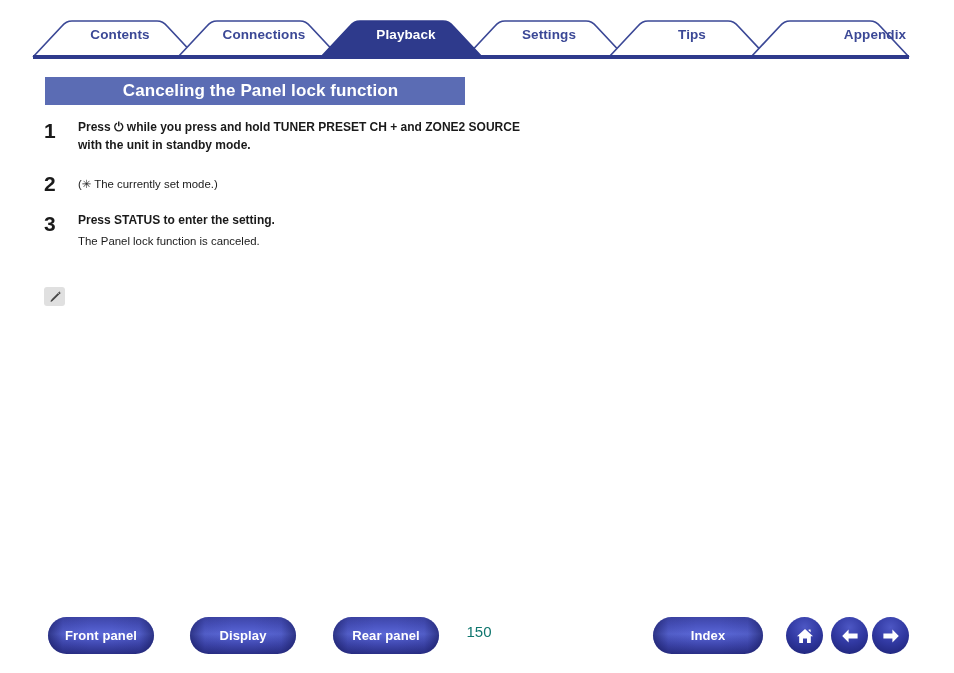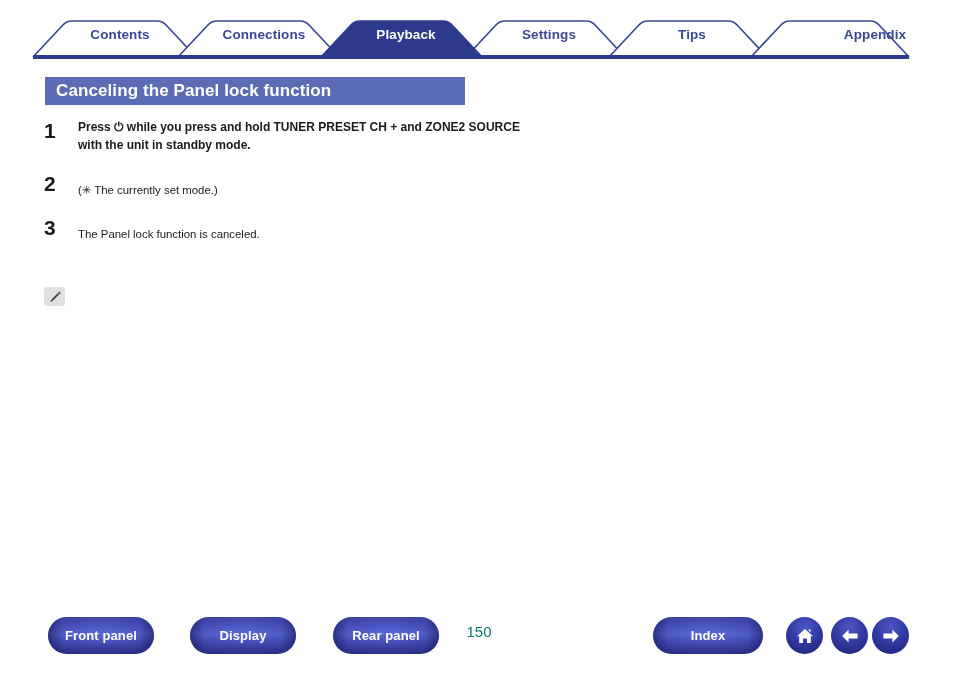--- a/index.html
+++ b/index.html
@@ -44,20 +44,21 @@
   
   .section-heading {
     position: absolute;
     left: 45px;
     top: 77px;
     width: 420px;
     height: 28px;
     background: #5b6cb4;
     display: flex;
     align-items: center;
+    justify-content: center;
   }
   .section-heading span {
     color: #ffffff;
     font-size: 17px;
     font-weight: bold;
     padding-left: 11px;
     letter-spacing: 0.1px;
   }
 
   
@@ -88,21 +89,21 @@
     font-size: 12px;
     font-weight: bold;
     color: #1a1a1a;
     line-height: 1.48;
     letter-spacing: 0.0px;
   }
   .step-sub {
     font-size: 11.4px;
     color: #1a1a1a;
     line-height: 1.5;
-    margin-top: 10px;
+    margin-top: 4px;
   }
 
   
   .note {
     position: absolute;
     left: 44px;
     top: 287px;
     width: 470px;
   }
   .note-icon {
@@ -248,20 +249,21 @@
   <div class="step">
     <div class="step-num">2</div>
     <div class="step-body">
       <div class="step-sub">(✳ The currently set mode.)</div>
     </div>
   </div>
 
   <div class="step">
     <div class="step-num">3</div>
     <div class="step-body">
+      <div class="step-title">Press STATUS to enter the setting.</div>
       <div class="step-sub">The Panel lock function is canceled.</div>
     </div>
   </div>
 
 </div>
 
 <div class="note">
   <div class="note-icon">
     <svg width="14" height="14" viewBox="0 0 14 14" xmlns="http://www.w3.org/2000/svg">
       <path d="M11.4 2.0 L12.3 2.9 L4.6 10.6 L2.9 11.4 L3.7 9.7 Z" fill="#444444" stroke="#333333" stroke-width="0.7" stroke-linejoin="round"></path>

